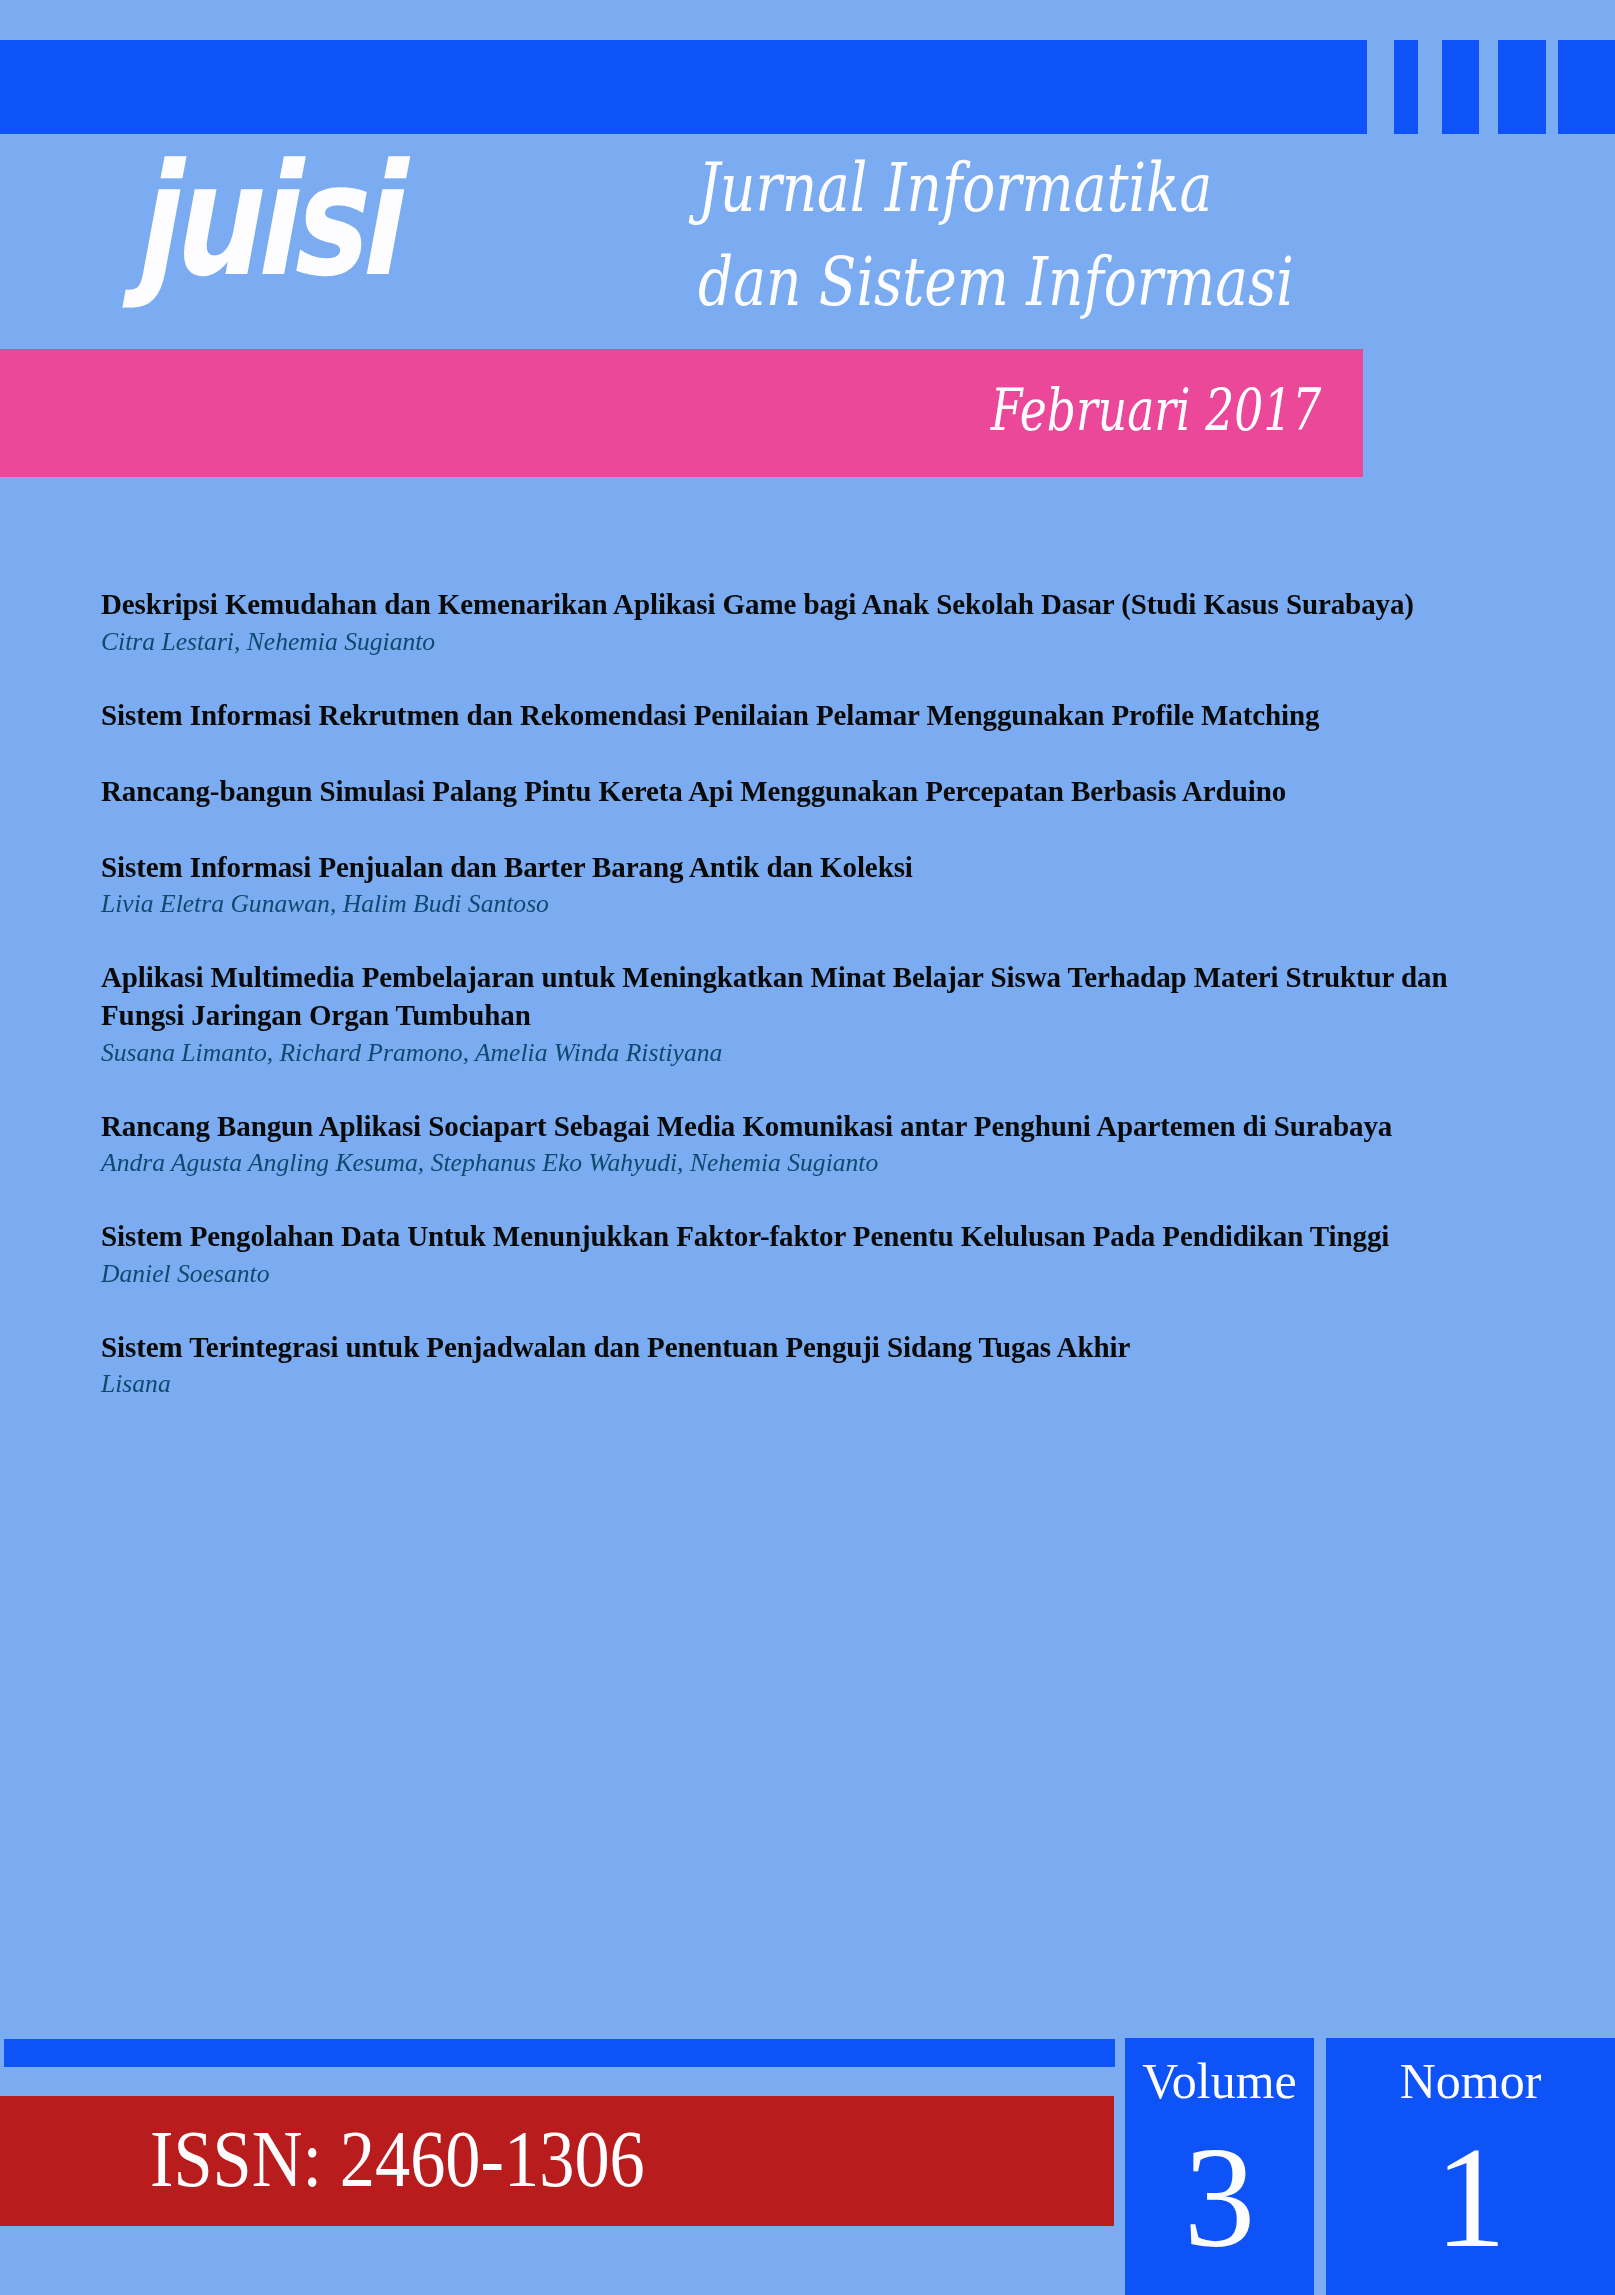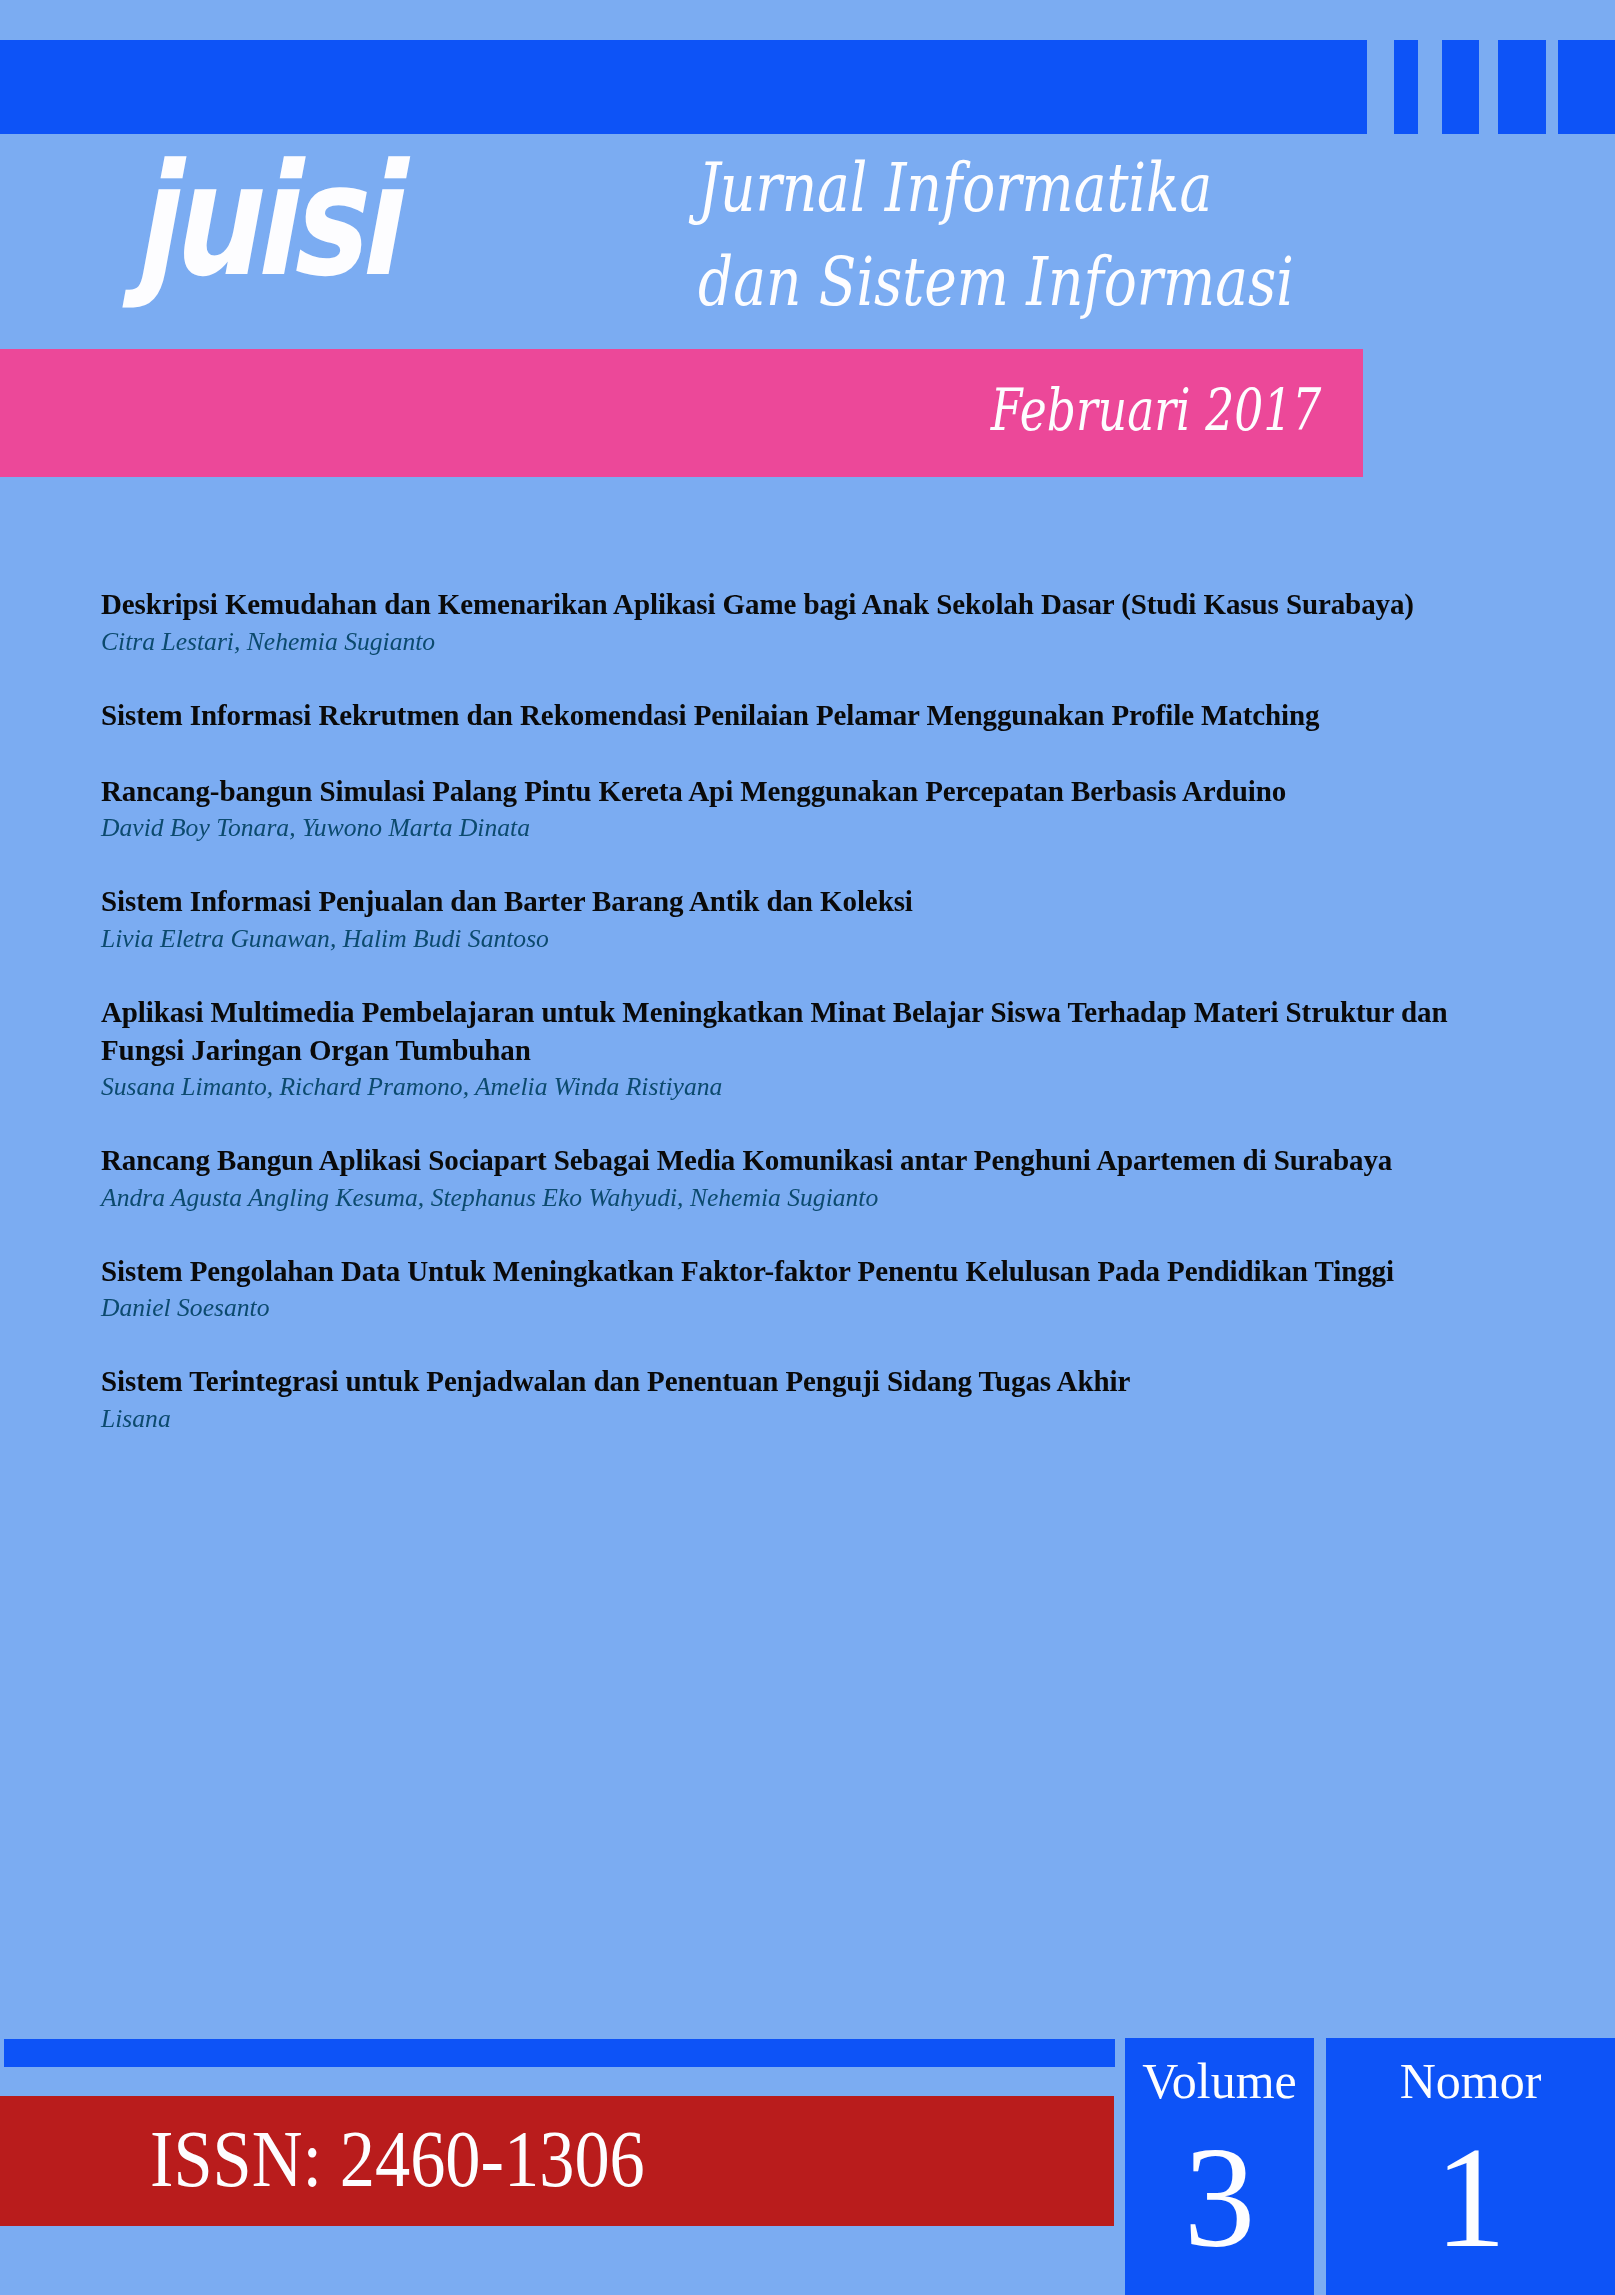--- a/index.html
+++ b/index.html
@@ -205,36 +205,35 @@
   <div id="toc">
       <div class="toc-entry">
         <div class="toc-title">Deskripsi Kemudahan dan Kemenarikan Aplikasi Game bagi Anak Sekolah Dasar (Studi Kasus Surabaya)</div>
         <div class="toc-authors">Citra Lestari, Nehemia Sugianto</div>
       </div>
       <div class="toc-entry">
         <div class="toc-title">Sistem Informasi Rekrutmen dan Rekomendasi Penilaian Pelamar Menggunakan Profile Matching</div>
       </div>
       <div class="toc-entry">
         <div class="toc-title">Rancang-bangun Simulasi Palang Pintu Kereta Api Menggunakan Percepatan Berbasis Arduino</div>
-        <div class="toc-authors">David Boy Tonara, Yuwono Marta Dinata</div>
       </div>
       <div class="toc-entry">
         <div class="toc-title">Sistem Informasi Penjualan dan Barter Barang Antik dan Koleksi</div>
         <div class="toc-authors">Livia Eletra Gunawan, Halim Budi Santoso</div>
       </div>
       <div class="toc-entry">
         <div class="toc-title">Aplikasi Multimedia Pembelajaran untuk Meningkatkan Minat Belajar Siswa Terhadap Materi Struktur dan Fungsi Jaringan Organ Tumbuhan</div>
         <div class="toc-authors">Susana Limanto, Richard Pramono, Amelia Winda Ristiyana</div>
       </div>
       <div class="toc-entry">
         <div class="toc-title">Rancang Bangun Aplikasi Sociapart Sebagai Media Komunikasi antar Penghuni Apartemen di Surabaya</div>
         <div class="toc-authors">Andra Agusta Angling Kesuma, Stephanus Eko Wahyudi, Nehemia Sugianto</div>
       </div>
       <div class="toc-entry">
-        <div class="toc-title">Sistem Pengolahan Data Untuk Meningkatkan Faktor-faktor Penentu Kelulusan Pada Pendidikan Tinggi</div>
+        <div class="toc-title">Sistem Pengolahan Data Untuk Menunjukkan Faktor-faktor Penentu Kelulusan Pada Pendidikan Tinggi</div>
         <div class="toc-authors">Daniel Soesanto</div>
       </div>
       <div class="toc-entry">
         <div class="toc-title">Sistem Terintegrasi untuk Penjadwalan dan Penentuan Penguji Sidang Tugas Akhir</div>
         <div class="toc-authors">Lisana</div>
       </div>
     </div>
 
   <div id="footer-thin-bar"></div>
   <div id="footer-issn-bar">

